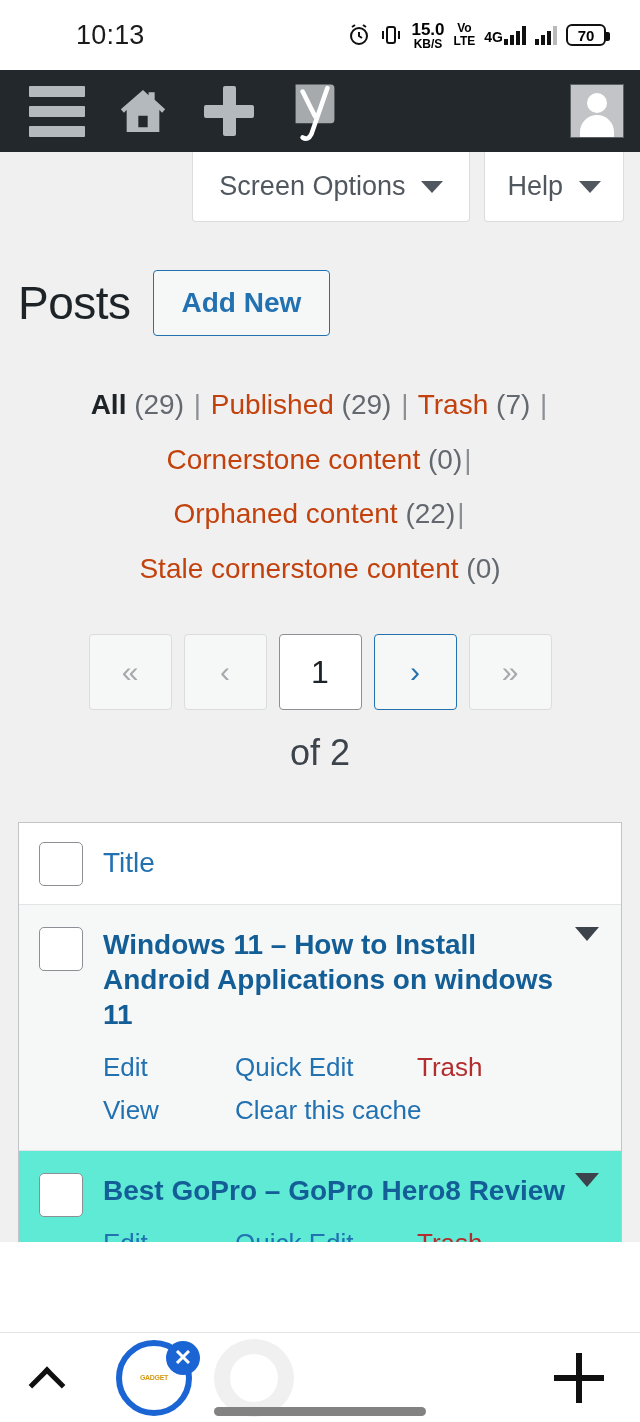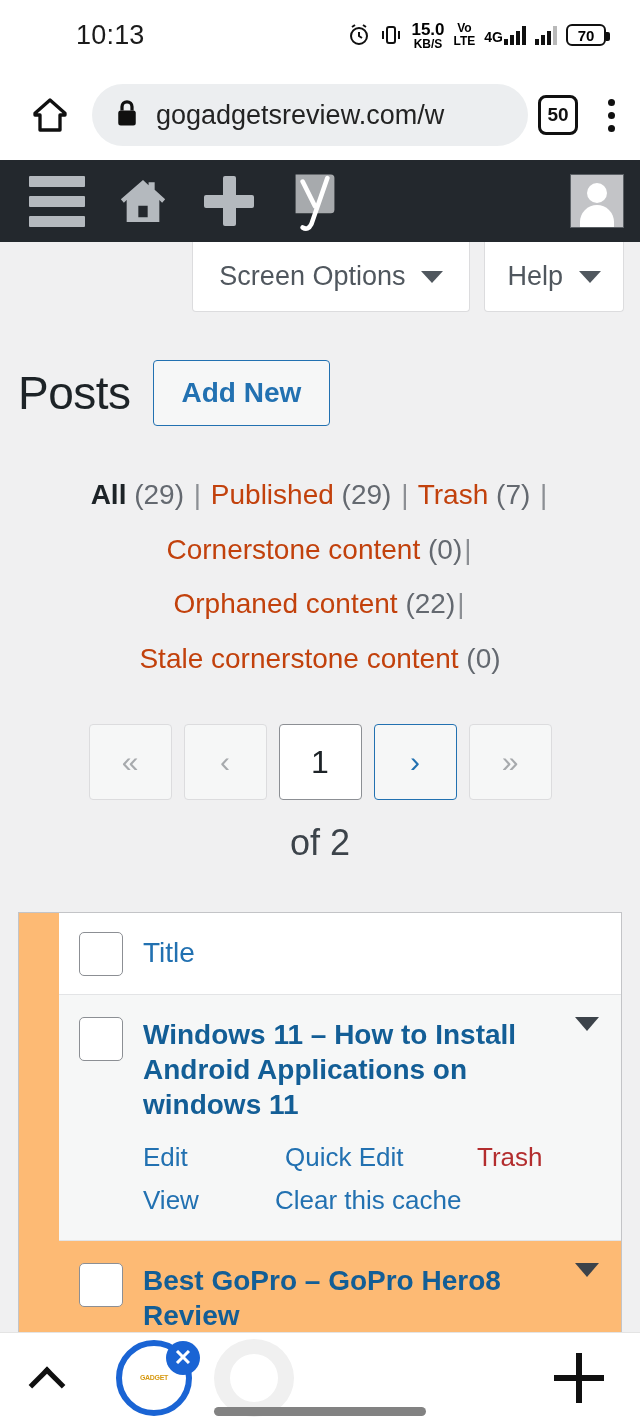--- a/index.html
+++ b/index.html
@@ -127,36 +127,36 @@
   .pg {
     width: 83px; height: 76px; border: 1px solid #dcdcde; border-radius: 4px;
     background: #f6f7f7; display:flex; align-items:center; justify-content:center;
     font-size: 30px; color: #a7aaad;
   }
   .pg.current { background:#fff; border-color:#8c8f94; color:#1d2327; font-size: 32px; }
   .pg.active { border-color:#2271b1; color:#2271b1; }
   .pg-of { text-align:center; font-size: 36px; color:#3c434a; margin-top: 22px; }
 
   
-  .table-wrap { margin: 48px 18px 0 18px; border:1px solid #c3c4c7; background:#fdba74;padding-left:40px; }
+  .table-wrap { margin: 48px 18px 0 18px; border:1px solid #c3c4c7; background:#5eead4; }
   .trow { display:flex; border-bottom: 1px solid #e3e4e6; position: relative; }
   .trow:last-child { border-bottom: none; }
   .trow.head { background:#fff; align-items:center; height: 82px; }
   .trow.alt { background:#f6f7f7; }
   .cb-cell { width: 84px; display:flex; justify-content:center; padding-top: 22px; flex:none; }
   .trow.head .cb-cell { padding-top: 0; }
   .cb {
     width: 44px; height: 44px; border: 1px solid #8c8f94; border-radius: 5px; background:#fff;
   }
   .col-title { flex: 1; padding: 22px 54px 24px 0; }
   .th-title { font-size: 28px; color: #2271b1; }
   .post-title { font-size: 28px; font-weight: 700; color: #135e96; line-height: 1.25; }
   .row-actions { margin-top: 20px; font-size: 26px; color:#2271b1; }
   .row-actions .ln { display:inline-block; }
-  .ra-line { display:flex; gap: 10px; }
+  .ra-line { display:flex; gap: 0; }
   .ra-line .ln:nth-child(1){ width: 132px; }
   .ra-line .ln:nth-child(2){ width: 182px; }
   .trash { color: #b32d2e; }
   .ra-line2 { margin-top: 12px; display:flex; }
   .ra-line2 .ln:nth-child(1){ width: 132px; }
   .toggle-arrow {
     position:absolute; right: 22px; top: 22px;
     width:0;height:0;border-left:12px solid transparent;border-right:12px solid transparent;
     border-top:14px solid #3c434a;
   }
@@ -236,42 +236,20 @@
           <i></i>
           <i></i>
           <i></i>
         </span>
       <span class="battery">
         <span>70</span>
       </span>
     </div>
   </div>
 
-  <div class="urlbar">
-    <div class="home-btn">
-      <svg width="40" height="40" viewBox="0 0 24 24">
-          <path d="M12 3 L3 11 v1 h3 v9 h12 v-9 h3 v-1 z" fill="none" stroke="#101010" stroke-width="2" stroke-linejoin="round"></path>
-        </svg>
-    </div>
-    <div class="omnibox">
-      <span class="lock">
-        <svg width="26" height="30" viewBox="0 0 20 24">
-            <rect x="3" y="10" width="14" height="12" rx="2" fill="#101010"></rect>
-            <path d="M6 10V7a4 4 0 0 1 8 0v3" fill="none" stroke="#101010" stroke-width="2.6"></path>
-          </svg>
-      </span>
-      <span class="url-text">gogadgetsreview.com/w</span>
-    </div>
-    <div class="tabcount">50</div>
-    <div class="kebab">
-        <b></b>
-        <b></b>
-        <b></b>
-      </div>
-  </div>
 
   <div class="adminbar">
     <div class="ab-item">
       <span class="ab-hamburger">
           <i></i>
           <i></i>
           <i></i>
         </span>
     </div>
     <div class="ab-item">

